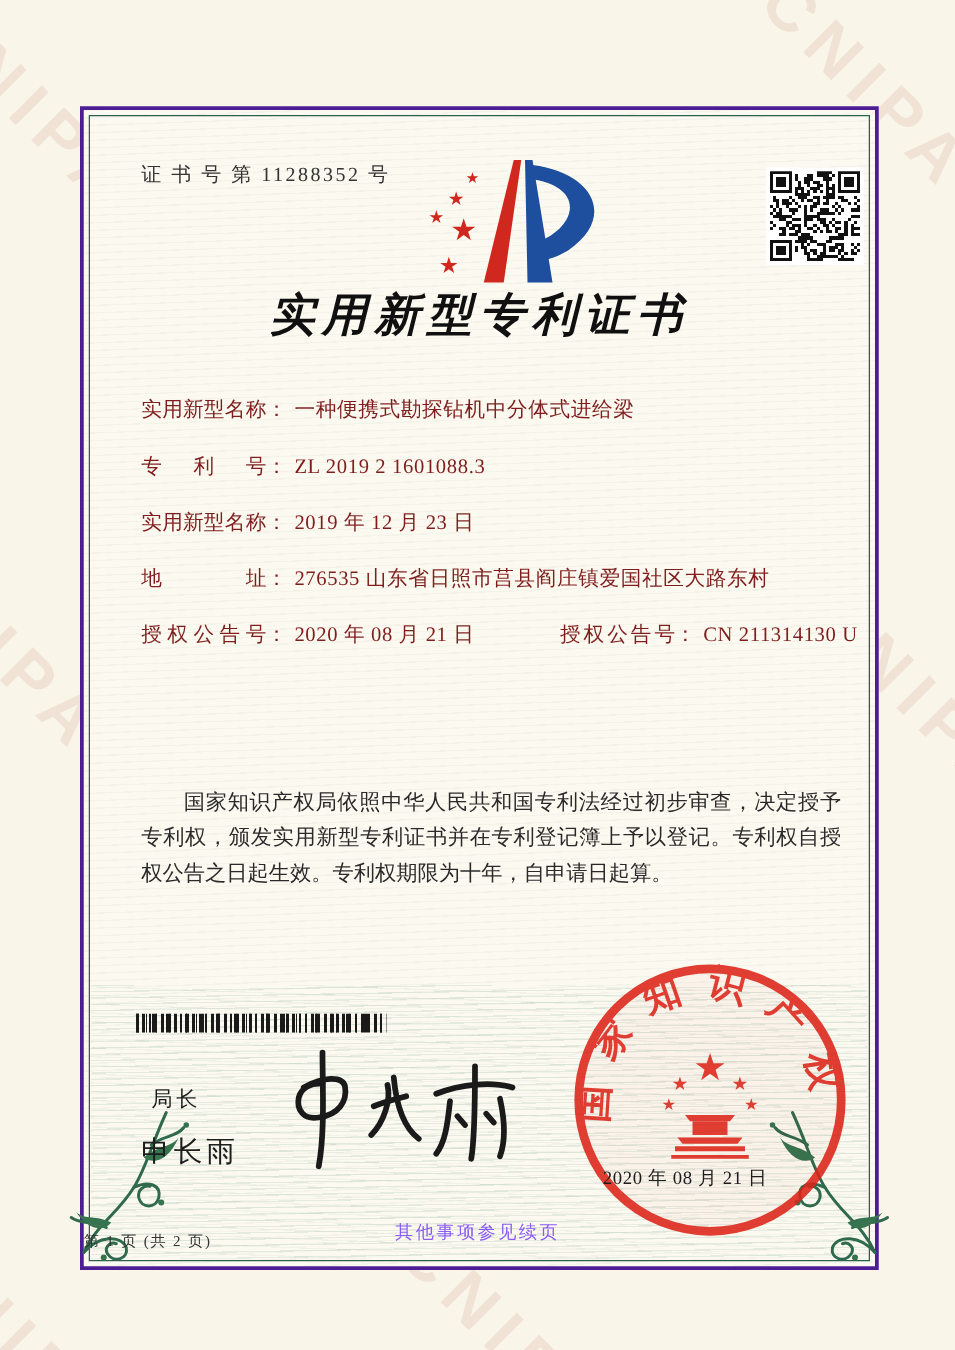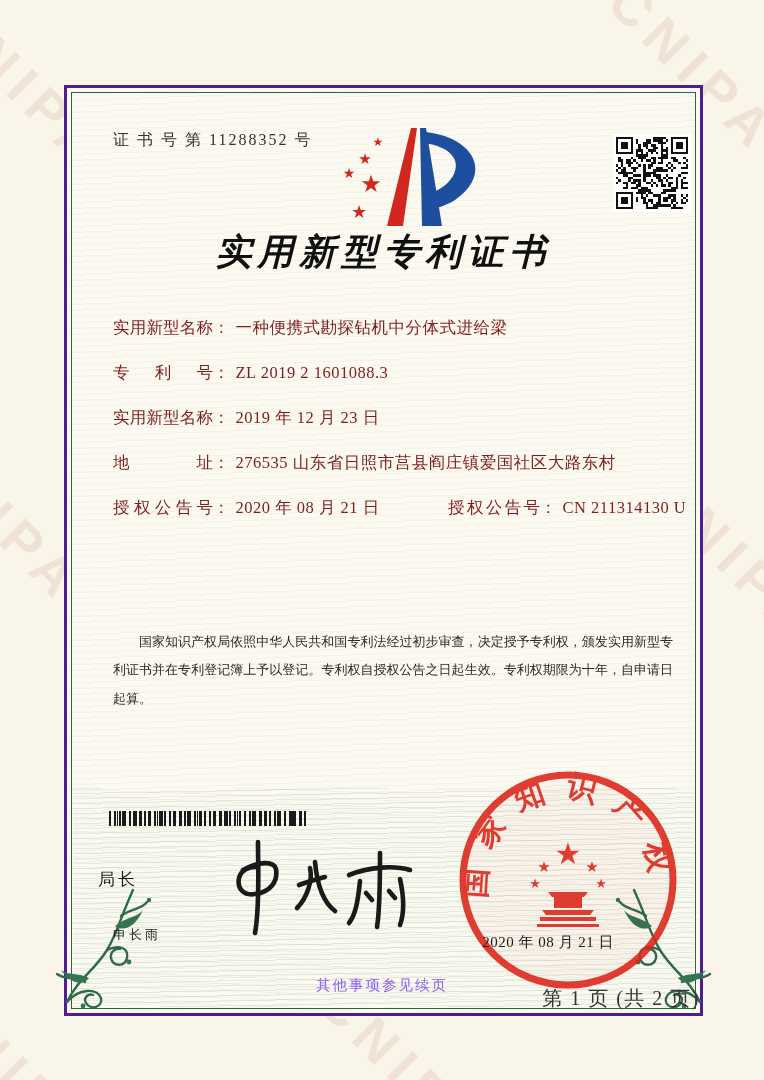--- a/index.html
+++ b/index.html
@@ -46,41 +46,41 @@
   }
   .fields{position:absolute;left:46px;top:230px;width:560px;font-size:16.5px;color:#7f1d1d;}
   .frow{position:relative;line-height:20px;margin-bottom:25px;white-space:nowrap;}
   .flabel{display:inline-block;width:100px;text-align:justify;text-align-last:justify;vertical-align:top;}
   .fcolon{display:inline-block;margin-right:6px;}
   .fvalue{letter-spacing:0.5px;}
   .fgroup2{position:absolute;left:335px;top:0;white-space:nowrap;}
   .fgroup2 .flabel{width:92px;}
   .paras{
     position:absolute;left:46px;top:540px;width:560px;
-    font-size:13px;line-height:28.4px;text-align:justify;color:#2a2a2a;
+    font-size:17px;line-height:28.4px;text-align:justify;color:#2a2a2a;
   }
   .paras p{margin:0;text-indent:2em;}
   .barcode{
     position:absolute;left:42px;top:723px;width:200px;height:15px;
     background:
       repeating-linear-gradient(90deg,#1a1a1a 0 2px,rgba(0,0,0,0) 2px 5px),
       repeating-linear-gradient(90deg,#1a1a1a 0 1px,rgba(0,0,0,0) 1px 8px),
       repeating-linear-gradient(90deg,#1a1a1a 0 2px,rgba(0,0,0,0) 2px 13px);
   }
-  .director-title{position:absolute;left:31px;top:780px;font-size:17px;letter-spacing:3px;color:#1d1d1d;}
-  .director-name{position:absolute;left:46px;top:818px;font-size:13px;letter-spacing:3px;color:#1d1d1d;margin-top:20px;}
+  .director-title{position:absolute;left:54px;top:780px;font-size:17px;letter-spacing:3px;color:#1d1d1d;}
+  .director-name{position:absolute;left:46px;top:818px;font-size:23px;letter-spacing:3px;color:#1d1d1d;}
   .signature{position:absolute;left:146px;top:742px;width:210px;height:110px;}
   .seal{position:absolute;left:387px;top:678px;width:228px;height:228px;}
   .seal-date{
     position:absolute;left:396px;top:845px;width:170px;text-align:center;
     font-size:15px;color:#1c1c1c;letter-spacing:0.5px;white-space:nowrap;
   }
   .page-indicator{
-    position:absolute;left:0;top:897px;width:100%;text-align:right;
-    font-size:20px;letter-spacing:1.5px;color:#333;
+    position:absolute;left:0;top:897px;width:100%;text-align:left;
+    font-size:12px;letter-spacing:1.5px;color:#333;
   }
   .continuation{
     position:absolute;left:0;top:976px;width:100%;text-align:center;
     font-size:14.5px;letter-spacing:2px;color:#8b5cf6;
   }
   .ornament{position:absolute;width:105px;height:128px;}
   .ornament.left{left:-12px;top:798px;}
   .ornament.right{left:540px;top:798px;transform:scaleX(-1);}
 </style>
 </head>

